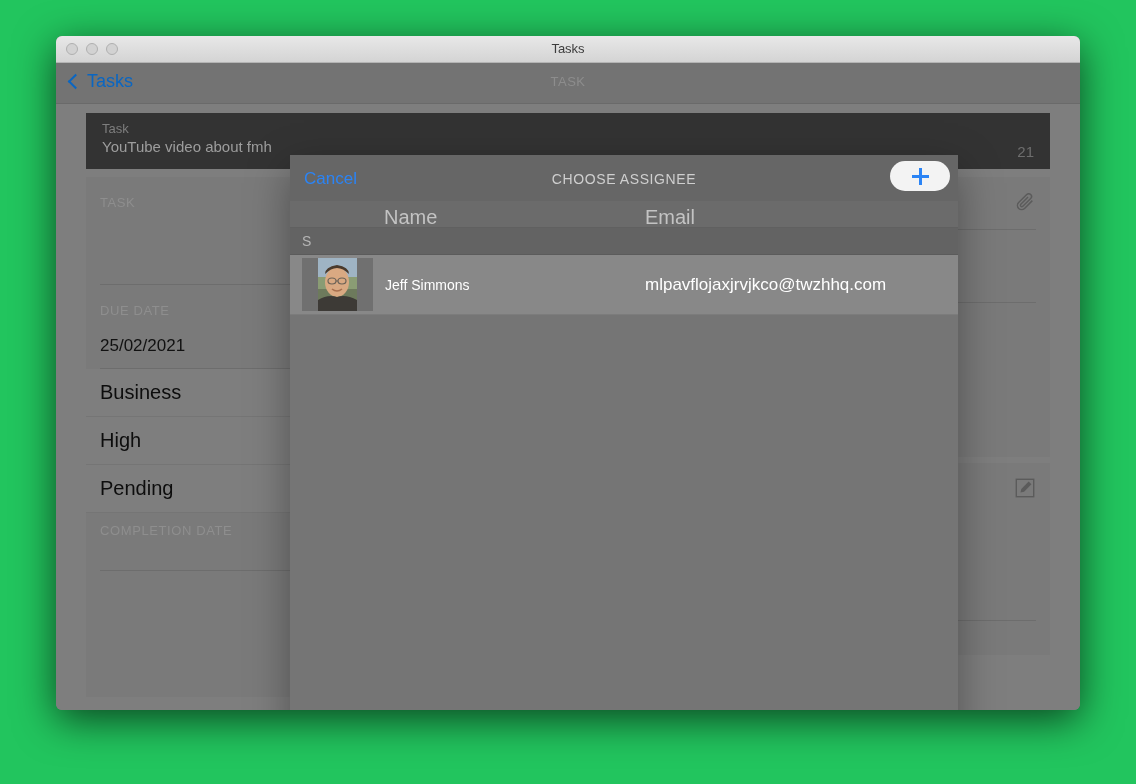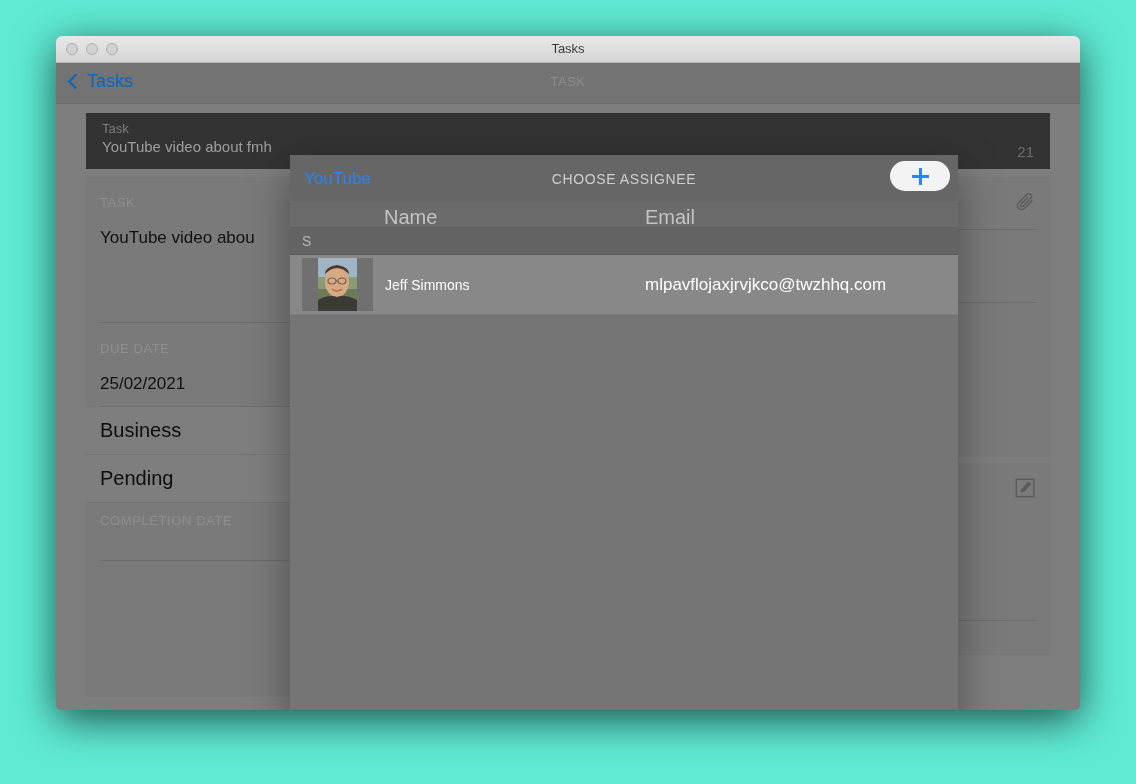--- a/index.html
+++ b/index.html
@@ -10,21 +10,21 @@
     height: 784px;
     overflow: hidden;
     font-family: "Liberation Sans", sans-serif;
     -webkit-font-smoothing: antialiased;
   }
 
   #screen {
     position: relative;
     width: 1136px;
     height: 784px;
-    background: #5eead4;
+    background: #22c55e;
   }
 
   
   .window {
     position: absolute;
     left: 56px;
     top: 36px;
     width: 1024px;
     height: 674px;
     border-radius: 6px;
@@ -363,32 +363,34 @@
         <div class="th-label">Task</div>
         <div class="th-value">YouTube video about fmh</div>
         <div class="th-right">21</div>
       </div>
 
       <div class="columns">
 
         <div class="col">
           <div class="field">
             <div class="field-label">TASK</div>
-            <div class="field-value">YouTube video abou</div>
             <div style="height:74px"></div>
           </div>
           <div class="divider"></div>
           <div class="field">
             <div class="field-label">DUE DATE</div>
             <div class="field-value">25/02/2021</div>
             <div style="height:12px"></div>
           </div>
           <div class="divider"></div>
           <div class="chip-row">
             <span>Business</span>
+          </div>
+          <div class="chip-row">
+            <span>High</span>
           </div>
           <div class="chip-row">
             <span>Pending</span>
           </div>
           <div class="field">
             <div class="field-label" style="padding-top:10px">COMPLETION DATE</div>
             <div class="field-value"></div>
             <div style="height:14px"></div>
           </div>
           <div class="divider"></div>
@@ -424,21 +426,21 @@
             <div style="height:30px"></div>
             <div class="divider"></div>
           </div>
         </div>
 
       </div>
 
       <div class="modal">
 
         <div class="modal-bar">
-          <div class="modal-cancel">YouTube</div>
+          <div class="modal-cancel">Cancel</div>
           <div class="modal-title">CHOOSE ASSIGNEE</div>
           <button class="add-btn">
             <span class="plus"></span>
           </button>
         </div>
 
         <div class="col-head">
           <span class="ch-name">Name</span>
           <span class="ch-email">Email</span>
         </div>

